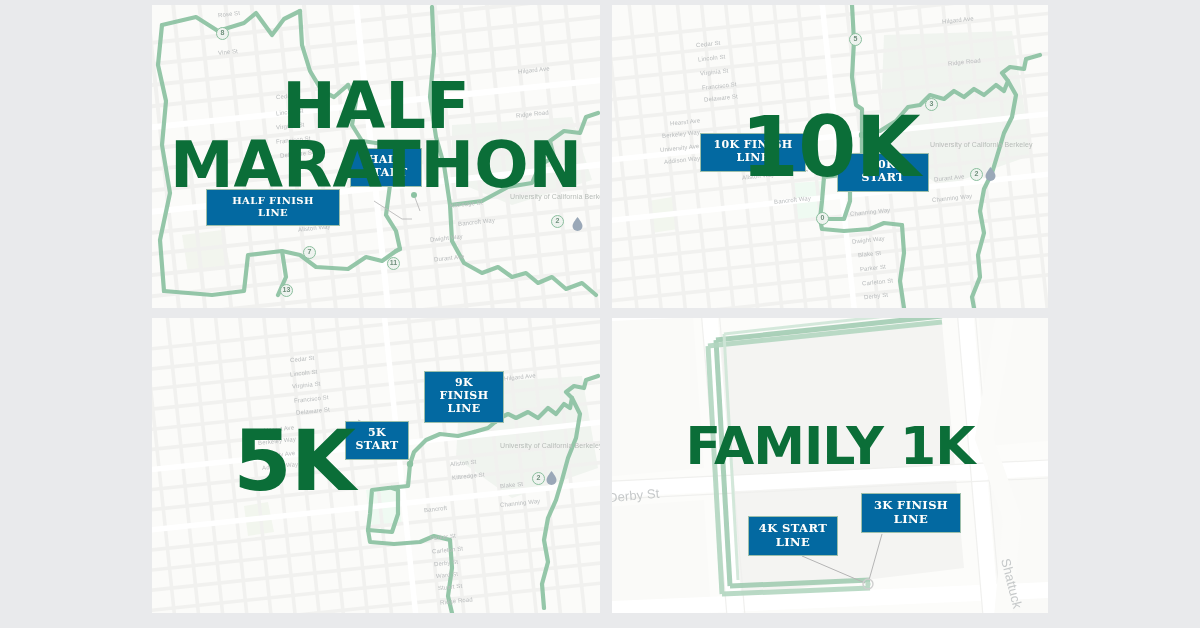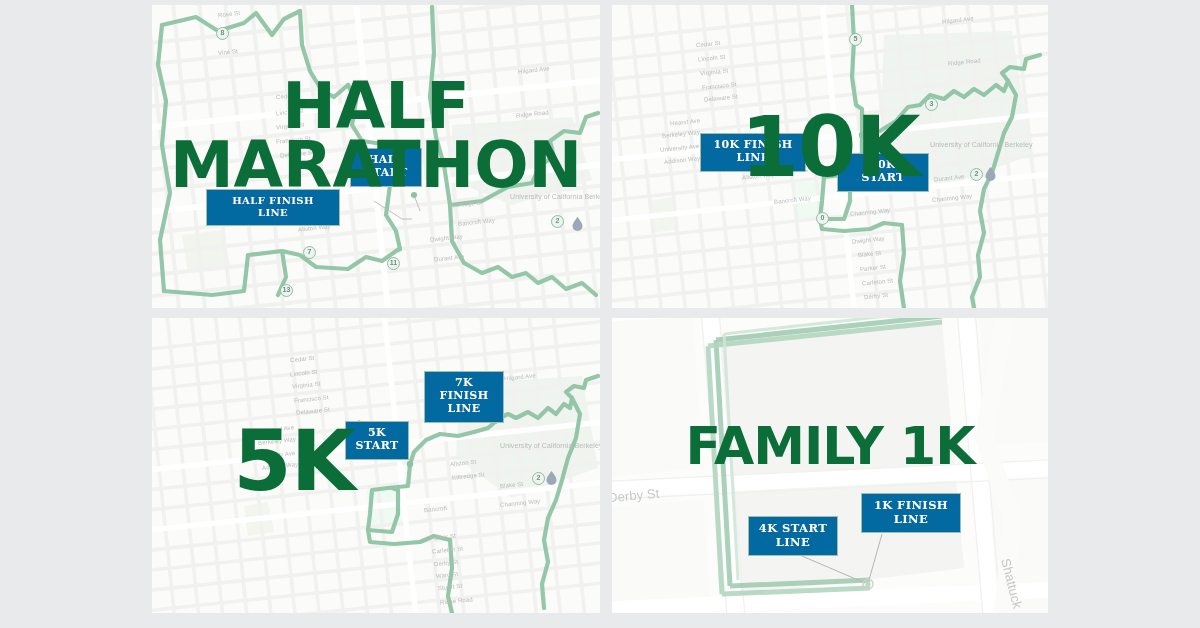--- a/index.html
+++ b/index.html
@@ -427,21 +427,21 @@
       <div class="street" style="left:352px;top:56px; transform:rotate(-6deg);">Hilgard Ave</div>
       <div class="street area" style="left:348px;top:124px;width:60px;">University of California Berkeley</div>
 
       <div class="marker" style="left:336px; top:93px;">3</div>
       <div class="marker" style="left:380px; top:154px;">2</div>
       <svg class="drop" style="left:394px; top:153px;" viewBox="0 0 11 14">
         <path d="M5.5 0 C5.5 0 10.5 6 10.5 9 A5 5 0 0 1 0.5 9 C0.5 6 5.5 0 5.5 0 Z" fill="#9aa8b8"></path>
       </svg>
     </div>
 
-    <div class="callout" style="left:272px; top:53px; width:80px; font-size:11px;">7K FINISH
+    <div class="callout" style="left:272px; top:53px; width:80px; font-size:11px;">9K FINISH
 LINE</div>
     <div class="callout" style="left:193px; top:103px; width:64px; font-size:11px;">5K
 START</div>
 
     <div class="big-title t-5k">5K</div>
   </div>
 
   <div class="panel p-1k">
     <div class="map-layer">
       <svg class="map-svg" viewBox="0 0 436 295" preserveAspectRatio="none">
@@ -497,19 +497,19 @@
         <circle cx="256" cy="266" r="5" fill="none" stroke="#cfcfcf" stroke-width="1.4"></circle>
         <circle cx="256" cy="266" r="2.6" fill="#bcd9c6"></circle>
       </svg>
 
       <div class="street huge" style="left:-4px; top:170px; transform:rotate(-5deg);">Derby St</div>
       <div class="street huge" style="left:374px; top:258px; transform:rotate(76deg);">Shattuck</div>
     </div>
 
     <div class="callout" style="left:136px; top:198px; width:90px; font-size:11.5px;">4K START
 LINE</div>
-    <div class="callout" style="left:249px; top:175px; width:100px; font-size:11.5px;">1K FINISH
+    <div class="callout" style="left:249px; top:175px; width:100px; font-size:11.5px;">3K FINISH
 LINE</div>
 
     <div class="big-title t-1k">FAMILY 1K</div>
   </div>
 
 </div>
 
 </body></html>

